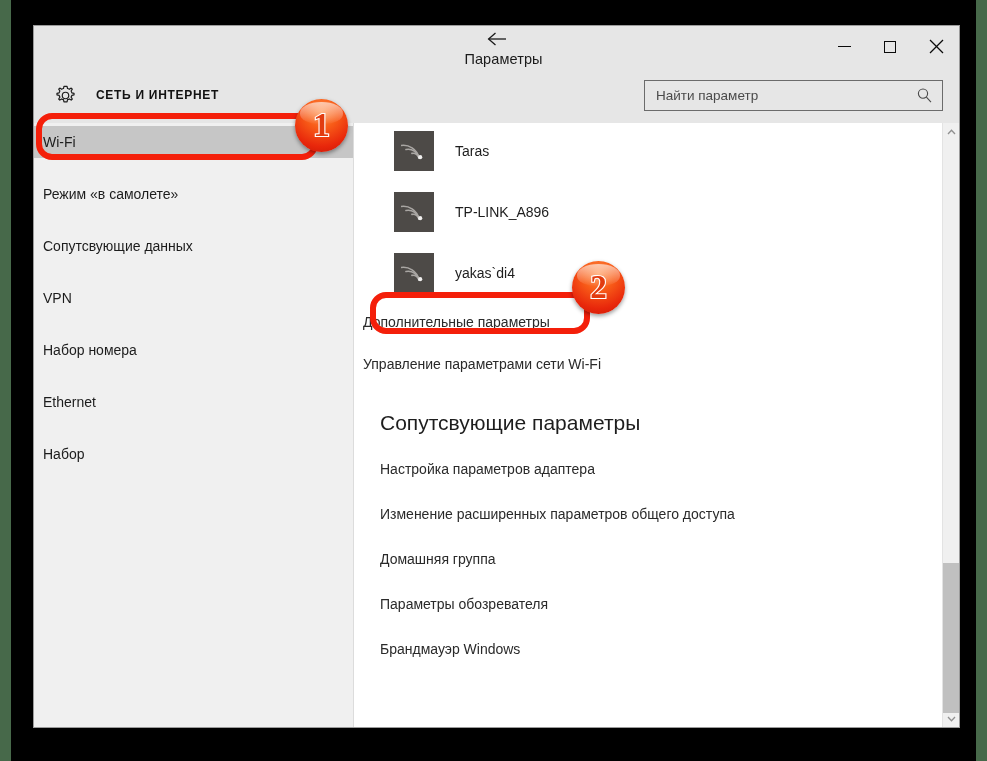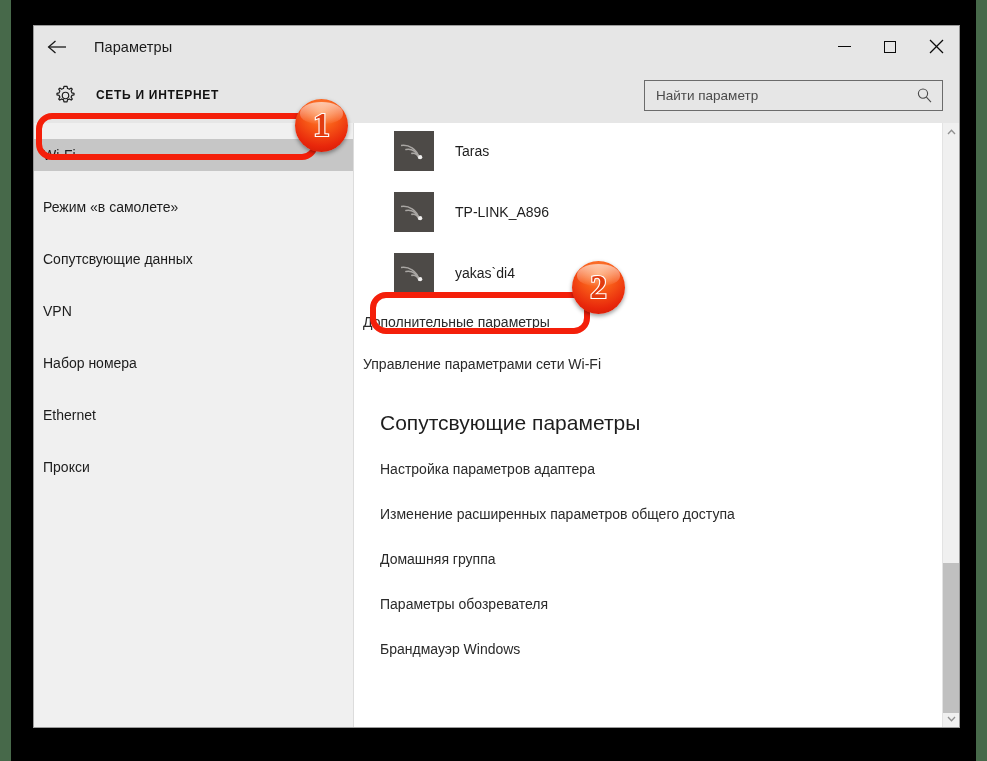--- a/index.html
+++ b/index.html
@@ -48,20 +48,21 @@
     overflow: hidden;
   }
 
   
   .titlebar {
     position: relative;
     height: 41px;
     background: #e6e6e6;
     display: flex;
     align-items: center;
+    flex-direction: column;
   }
   .back-button {
     width: 46px;
     height: 41px;
     display: flex;
     align-items: center;
     justify-content: center;
     cursor: default;
   }
   .back-arrow {
@@ -169,21 +170,21 @@
   }
   .nav-item {
     height: 32px;
     display: flex;
     align-items: center;
     padding-left: 9px;
     font-size: 14px;
     color: #1c1c1c;
     margin-bottom: 20px;
   }
-  .nav-item:first-child { margin-top: 16px; }
+  .nav-item:first-child { margin-top: 3px; }
   .nav-item.selected {
     background: #c6c6c6;
     width: 319px;
   }
 
   .content-sep {
     width: 1px;
     background: #dcdcdc;
   }
 
@@ -402,21 +403,21 @@
       <div class="nav-item">
         <span>VPN</span>
       </div>
       <div class="nav-item">
         <span>Набор номера</span>
       </div>
       <div class="nav-item">
         <span>Ethernet</span>
       </div>
       <div class="nav-item">
-        <span>Прокси</span>
+        <span>Набор</span>
       </div>
     </nav>
 
     <div class="content-sep"></div>
 
     <main class="content">
 
       <div class="net-list">
 
         <div class="net-row">

